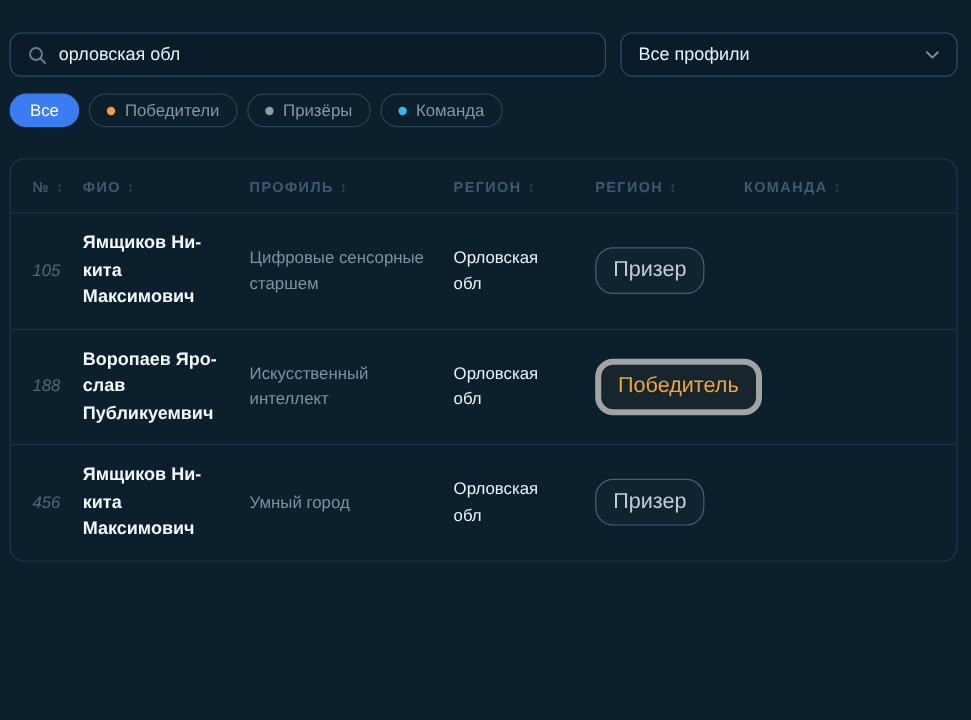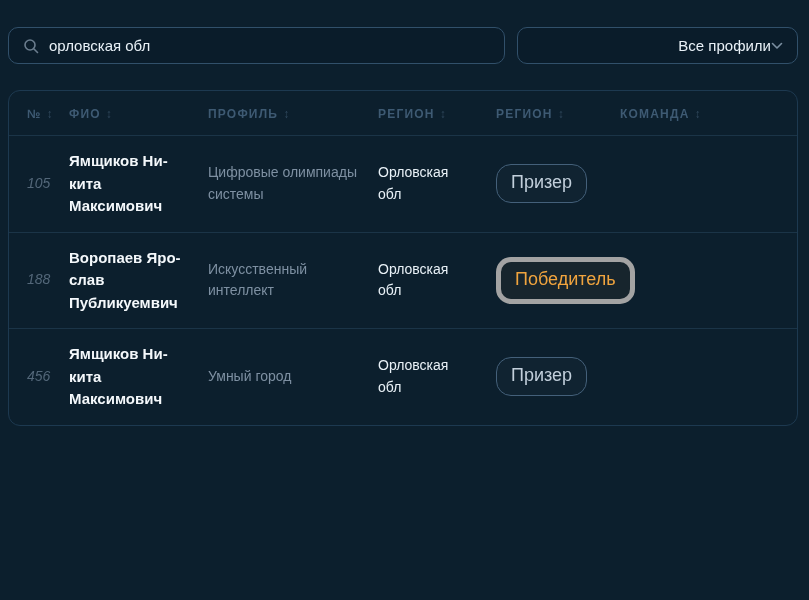--- a/index.html
+++ b/index.html
@@ -35,21 +35,21 @@
     padding:0 14px;
   }
   .search-box svg { flex:0 0 auto; }
   .search-box input {
     flex:1; background:transparent; border:none; outline:none;
     color:#e9f1f7; font-size:15px;
     font-family:"Liberation Sans","DejaVu Sans",sans-serif;
   }
   .select-box {
     width:281px;
-    display:flex; align-items:center; justify-content:flex-end;
+    display:flex; align-items:center; justify-content:space-between;
     height:37px;
     background:#0a1c2a;
     border:1px solid #31506a;
     border-radius:10px;
     padding:0 14px;
     cursor:pointer;
     font-size:15px;
     color:#e9f1f7;
   }
 
@@ -135,20 +135,37 @@
       <input type="text" value="орловская обл" style="">
     </div>
     <div class="select-box">
       <span>Все профили</span>
       <svg width="12" height="8" viewBox="0 0 12 8" fill="none" stroke="#7b8fa1" stroke-width="1.6" stroke-linecap="round" stroke-linejoin="round">
         <polyline points="1.5,1.5 6,6 10.5,1.5"></polyline>
       </svg>
     </div>
   </div>
 
+  <div class="chips">
+    <button class="chip active">
+      <span>Все</span>
+    </button>
+    <button class="chip default">
+      <span class="dot" style="background: rgb(240, 161, 58);"></span>
+      <span>Победители</span>
+    </button>
+    <button class="chip default">
+      <span class="dot" style="background: rgb(142, 156, 171);"></span>
+      <span>Призёры</span>
+    </button>
+    <button class="chip default">
+      <span class="dot" style="background: rgb(54, 183, 233);"></span>
+      <span>Команда</span>
+    </button>
+  </div>
 
   <div class="table-card">
     <table>
       <colgroup>
         <col class="c-num">
           <col class="c-name">
           <col class="c-prof">
         <col class="c-reg">
           <col class="c-stat">
           <col class="c-team">
@@ -160,21 +177,21 @@
           <th><span>ПРОФИЛЬ</span><span class="sort-icon">↕</span></th>
           <th><span>РЕГИОН</span><span class="sort-icon">↕</span></th>
           <th><span>РЕГИОН</span><span class="sort-icon">↕</span></th>
           <th><span>КОМАНДА</span><span class="sort-icon">↕</span></th>
         </tr>
       </thead>
       <tbody>
         <tr>
           <td class="num">105</td>
           <td class="name">Ямщиков Ни­кита Максимович</td>
-          <td class="prof">Цифровые олимпиады системы</td>
+          <td class="prof">Цифровые сенсорные старшем</td>
           <td class="reg">Орловская обл</td>
           <td>
             <span class="badge prize">Призер</span>
           </td>
           <td></td>
         </tr>
         <tr>
           <td class="num">188</td>
           <td class="name">Воропаев Яро­слав Публикуем­вич</td>
           <td class="prof">Искусственный интеллект</td>

